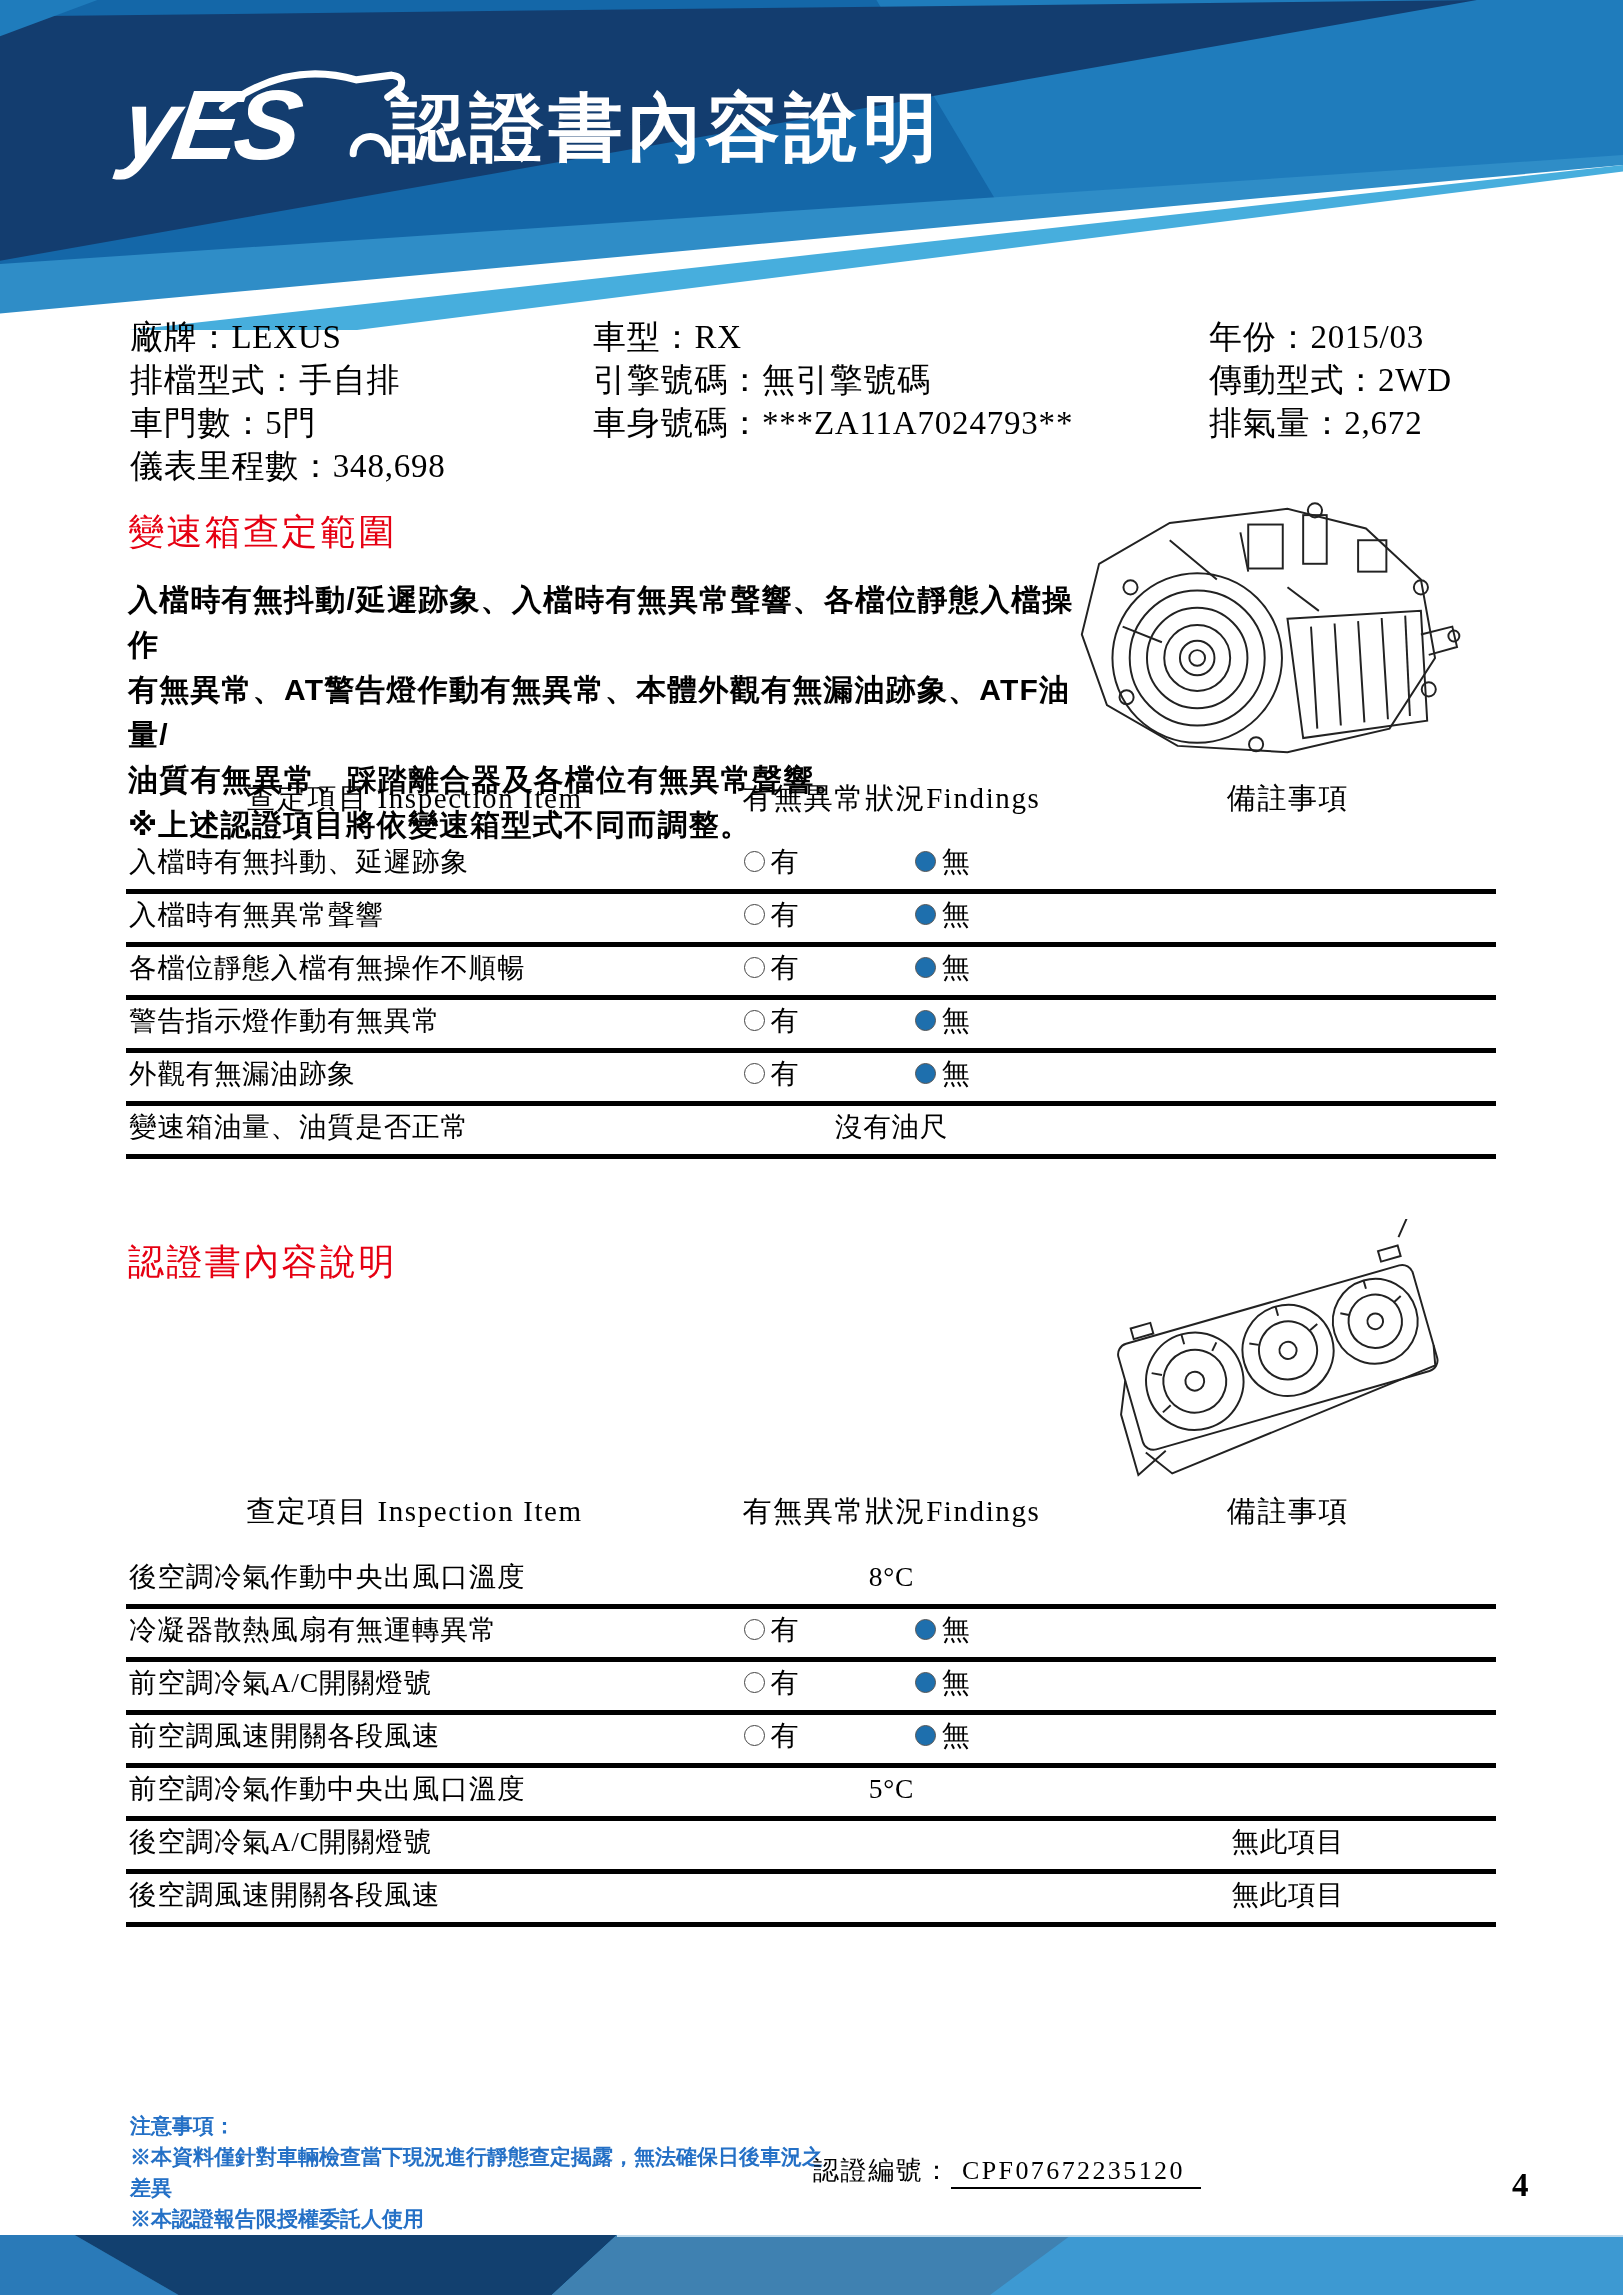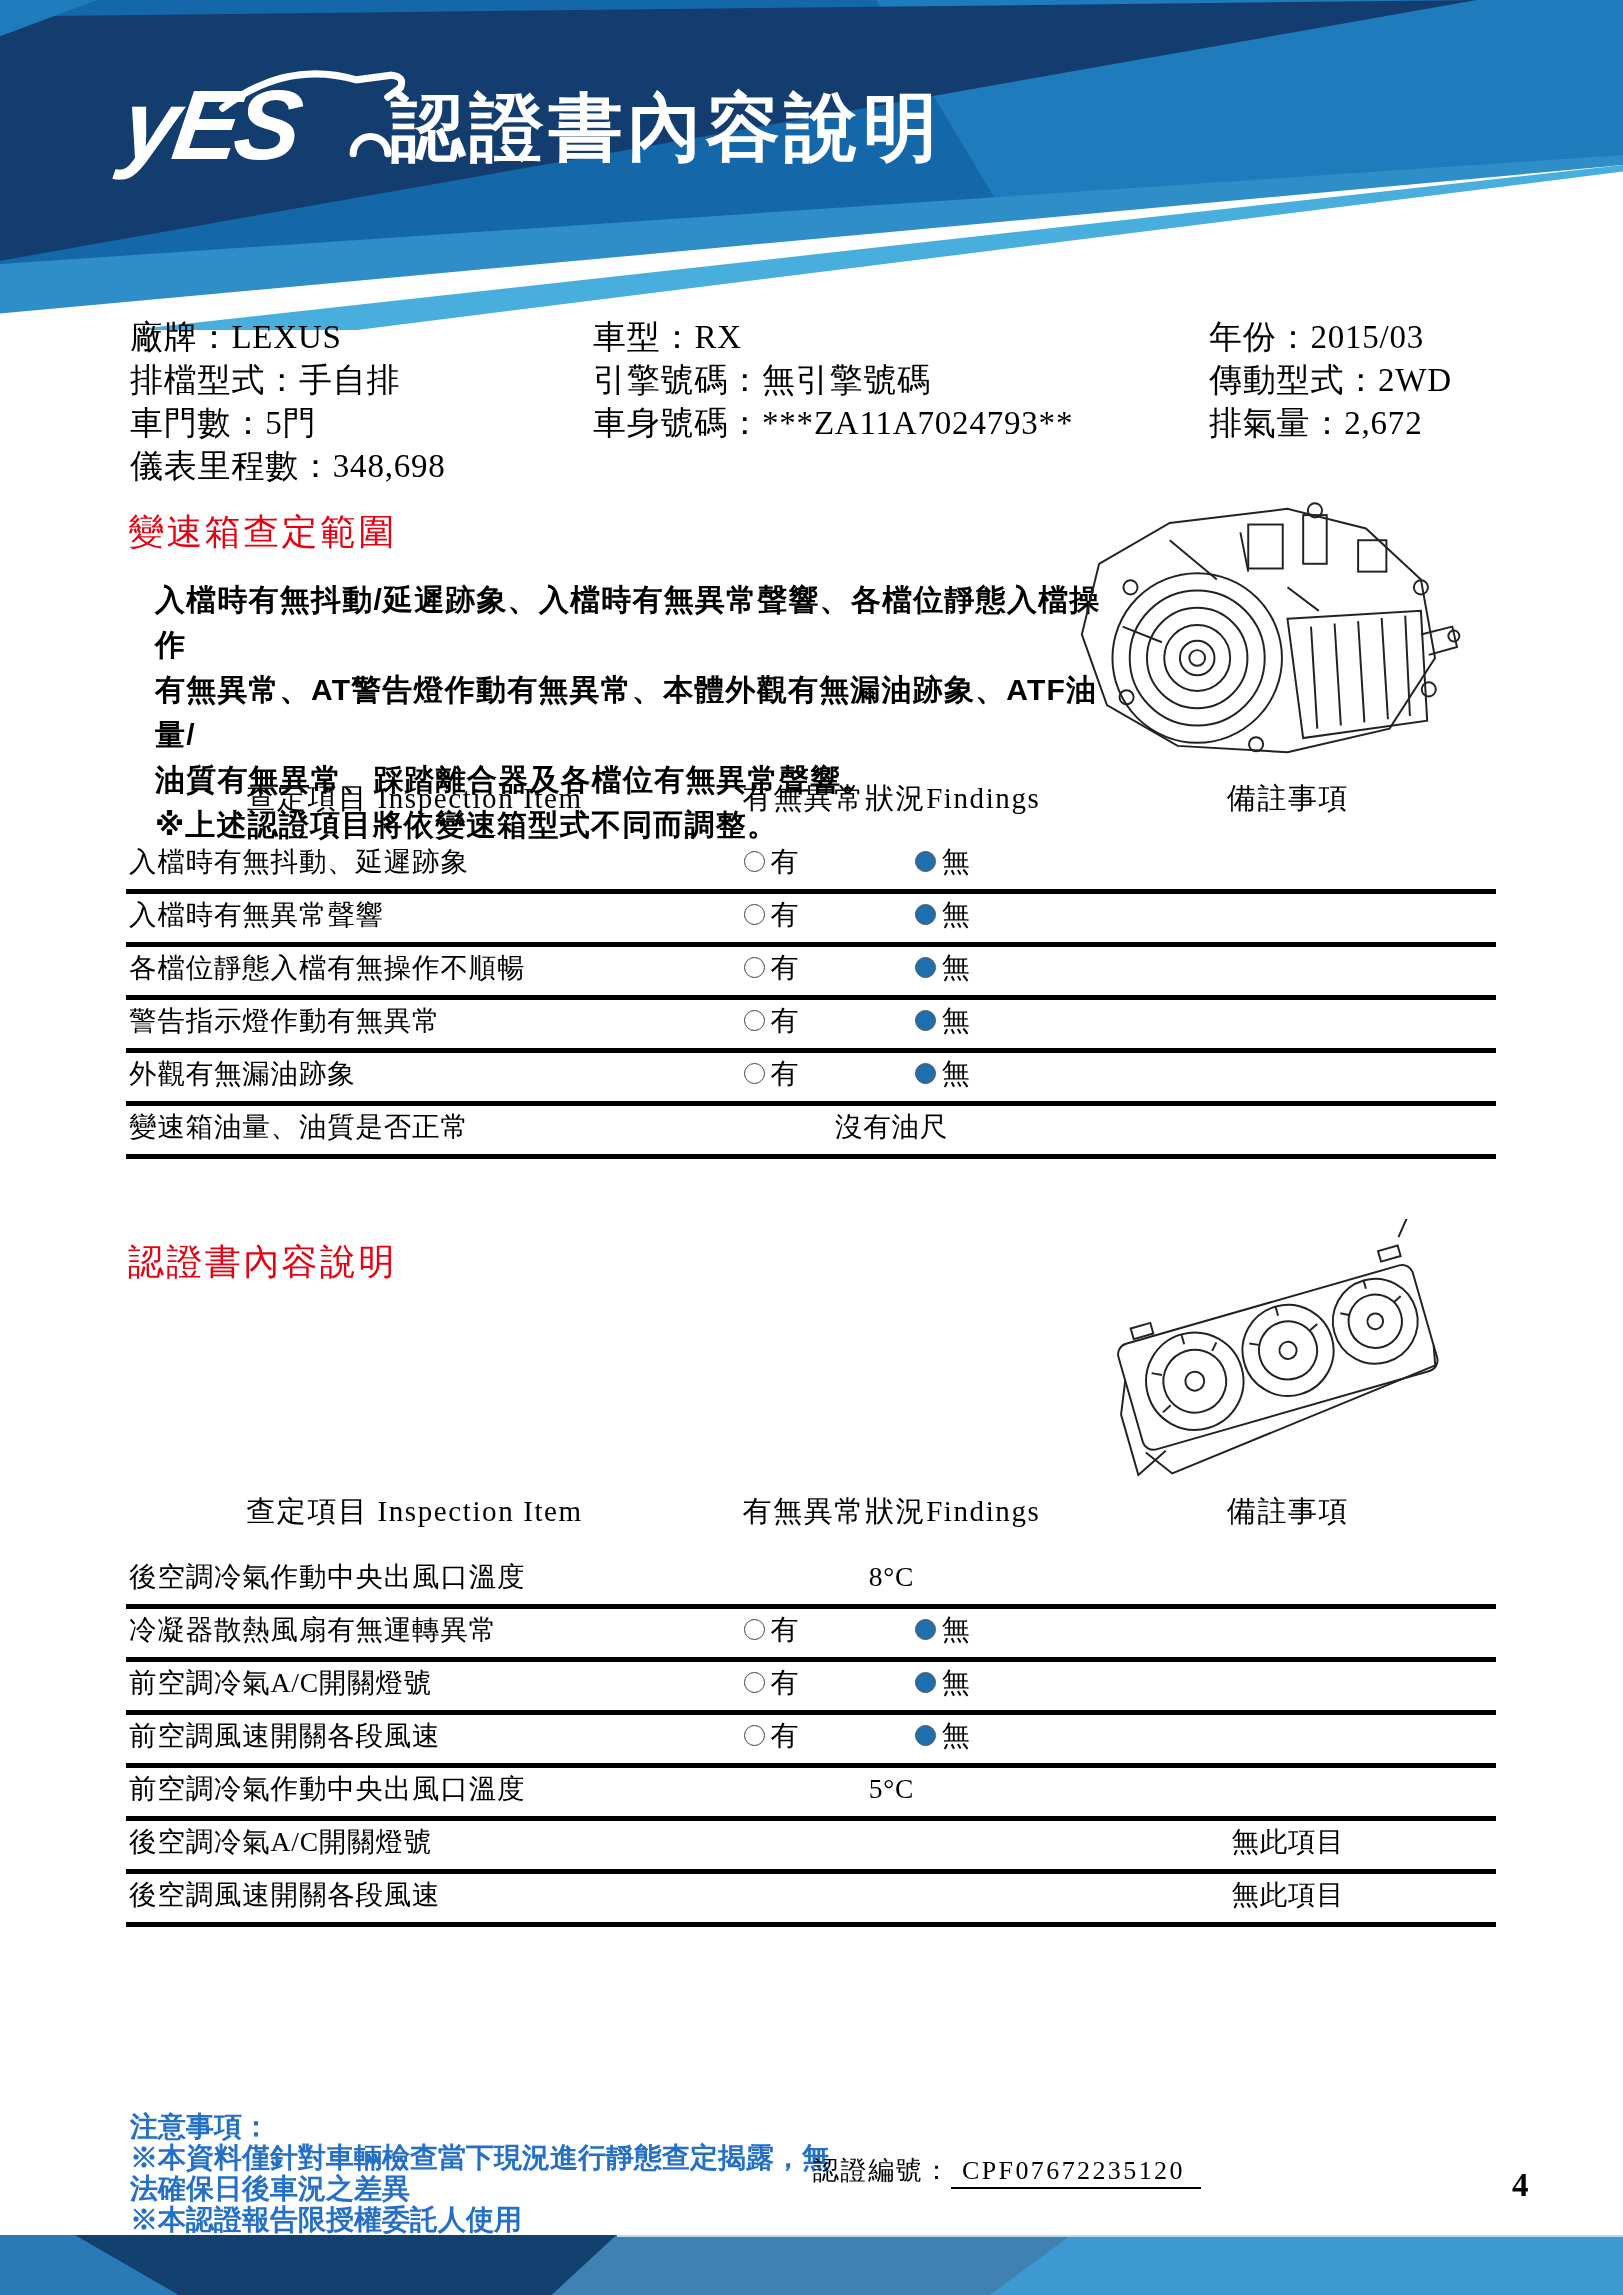--- a/index.html
+++ b/index.html
@@ -25,21 +25,21 @@
                 font-size:74px;line-height:86px;color:#fff;letter-spacing:4.7px;}
 
   
   .vinfo{font-size:33px;line-height:43px;letter-spacing:0.8px;}
   .vinfo div{height:43px;}
 
   
   .sec-head{font-family:"Liberation Sans","DejaVu Sans",sans-serif;font-weight:400;
             font-size:36px;line-height:39px;color:#e60012;letter-spacing:2.4px;margin:0;}
   .para{font-family:"Liberation Sans","DejaVu Sans",sans-serif;font-weight:700;
-        font-size:30px;line-height:45px;letter-spacing:1.2px;color:#000;margin-left:27px;}
+        font-size:30px;line-height:45px;letter-spacing:1.2px;color:#000;}
 
   
   .tbl{position:absolute;left:126px;width:1370px;}
   .tbl-head{display:grid;grid-template-columns:577px 377px 416px;font-size:29px;letter-spacing:1.6px;}
   .tbl-head div{text-align:center;}
   .trow{display:grid;grid-template-columns:577px 377px 416px;height:48px;
         border-bottom:5.5px solid #000;padding-top:0;}
   .cell{font-size:27.5px;line-height:41px;letter-spacing:0.8px;}
   .cell.label{padding-left:3.1px;}
   .cell.findings{text-align:center;}
@@ -48,21 +48,21 @@
   .radio-item{display:inline-flex;align-items:center;gap:5.5px;font-size:28px;}
   .rc{width:21px;height:21px;border-radius:50%;border:1.6px solid #444;background:#fff;box-sizing:border-box;}
   .rc.filled{background:#1e6fad;border-color:#555;}
 
   
   svg.lineart{position:absolute;}
   svg.lineart path, svg.lineart circle, svg.lineart rect, svg.lineart line, svg.lineart ellipse
       {fill:none;stroke:#222;stroke-width:2.5;}
 
   
-  .notes{font-family:Liberation Serif, serif;color:#2470c6;font-size:28px;line-height:31px;font-weight:700;}
+  .notes{font-family:Liberation Serif, serif;color:#2470c6;font-size:21px;line-height:31px;font-weight:700;}
   .notes .n{font-weight:600;}
   .cert{font-size:26px;letter-spacing:1.6px;}
   .cert-num{border-bottom:2.4px solid #000;padding:0 15.7px 1.6px 11px;letter-spacing:2.4px;}
   .pagenum{font-size:33px;font-weight:700;}
   .band{position:absolute;left:0;top:2235px;width:1623px;height:60px;background:#3d99d2;overflow:hidden;}
   .band .seg{position:absolute;inset:0;}
   .seg-left {background:#2a7ab8;clip-path:polygon(0 0,4.6% 0,11% 100%,0 100%);}
   .seg-navy {background:#12406f;clip-path:polygon(4.6% 0,38% 0,34% 100%,11% 100%);}
   .seg-steel{background:#3f81b1;clip-path:polygon(38% 0,66% 0,61% 100%,34% 100%);}
   .band-topline{position:absolute;left:38%;top:0;width:62%;height:2.4px;background:#bcd9ec;}

